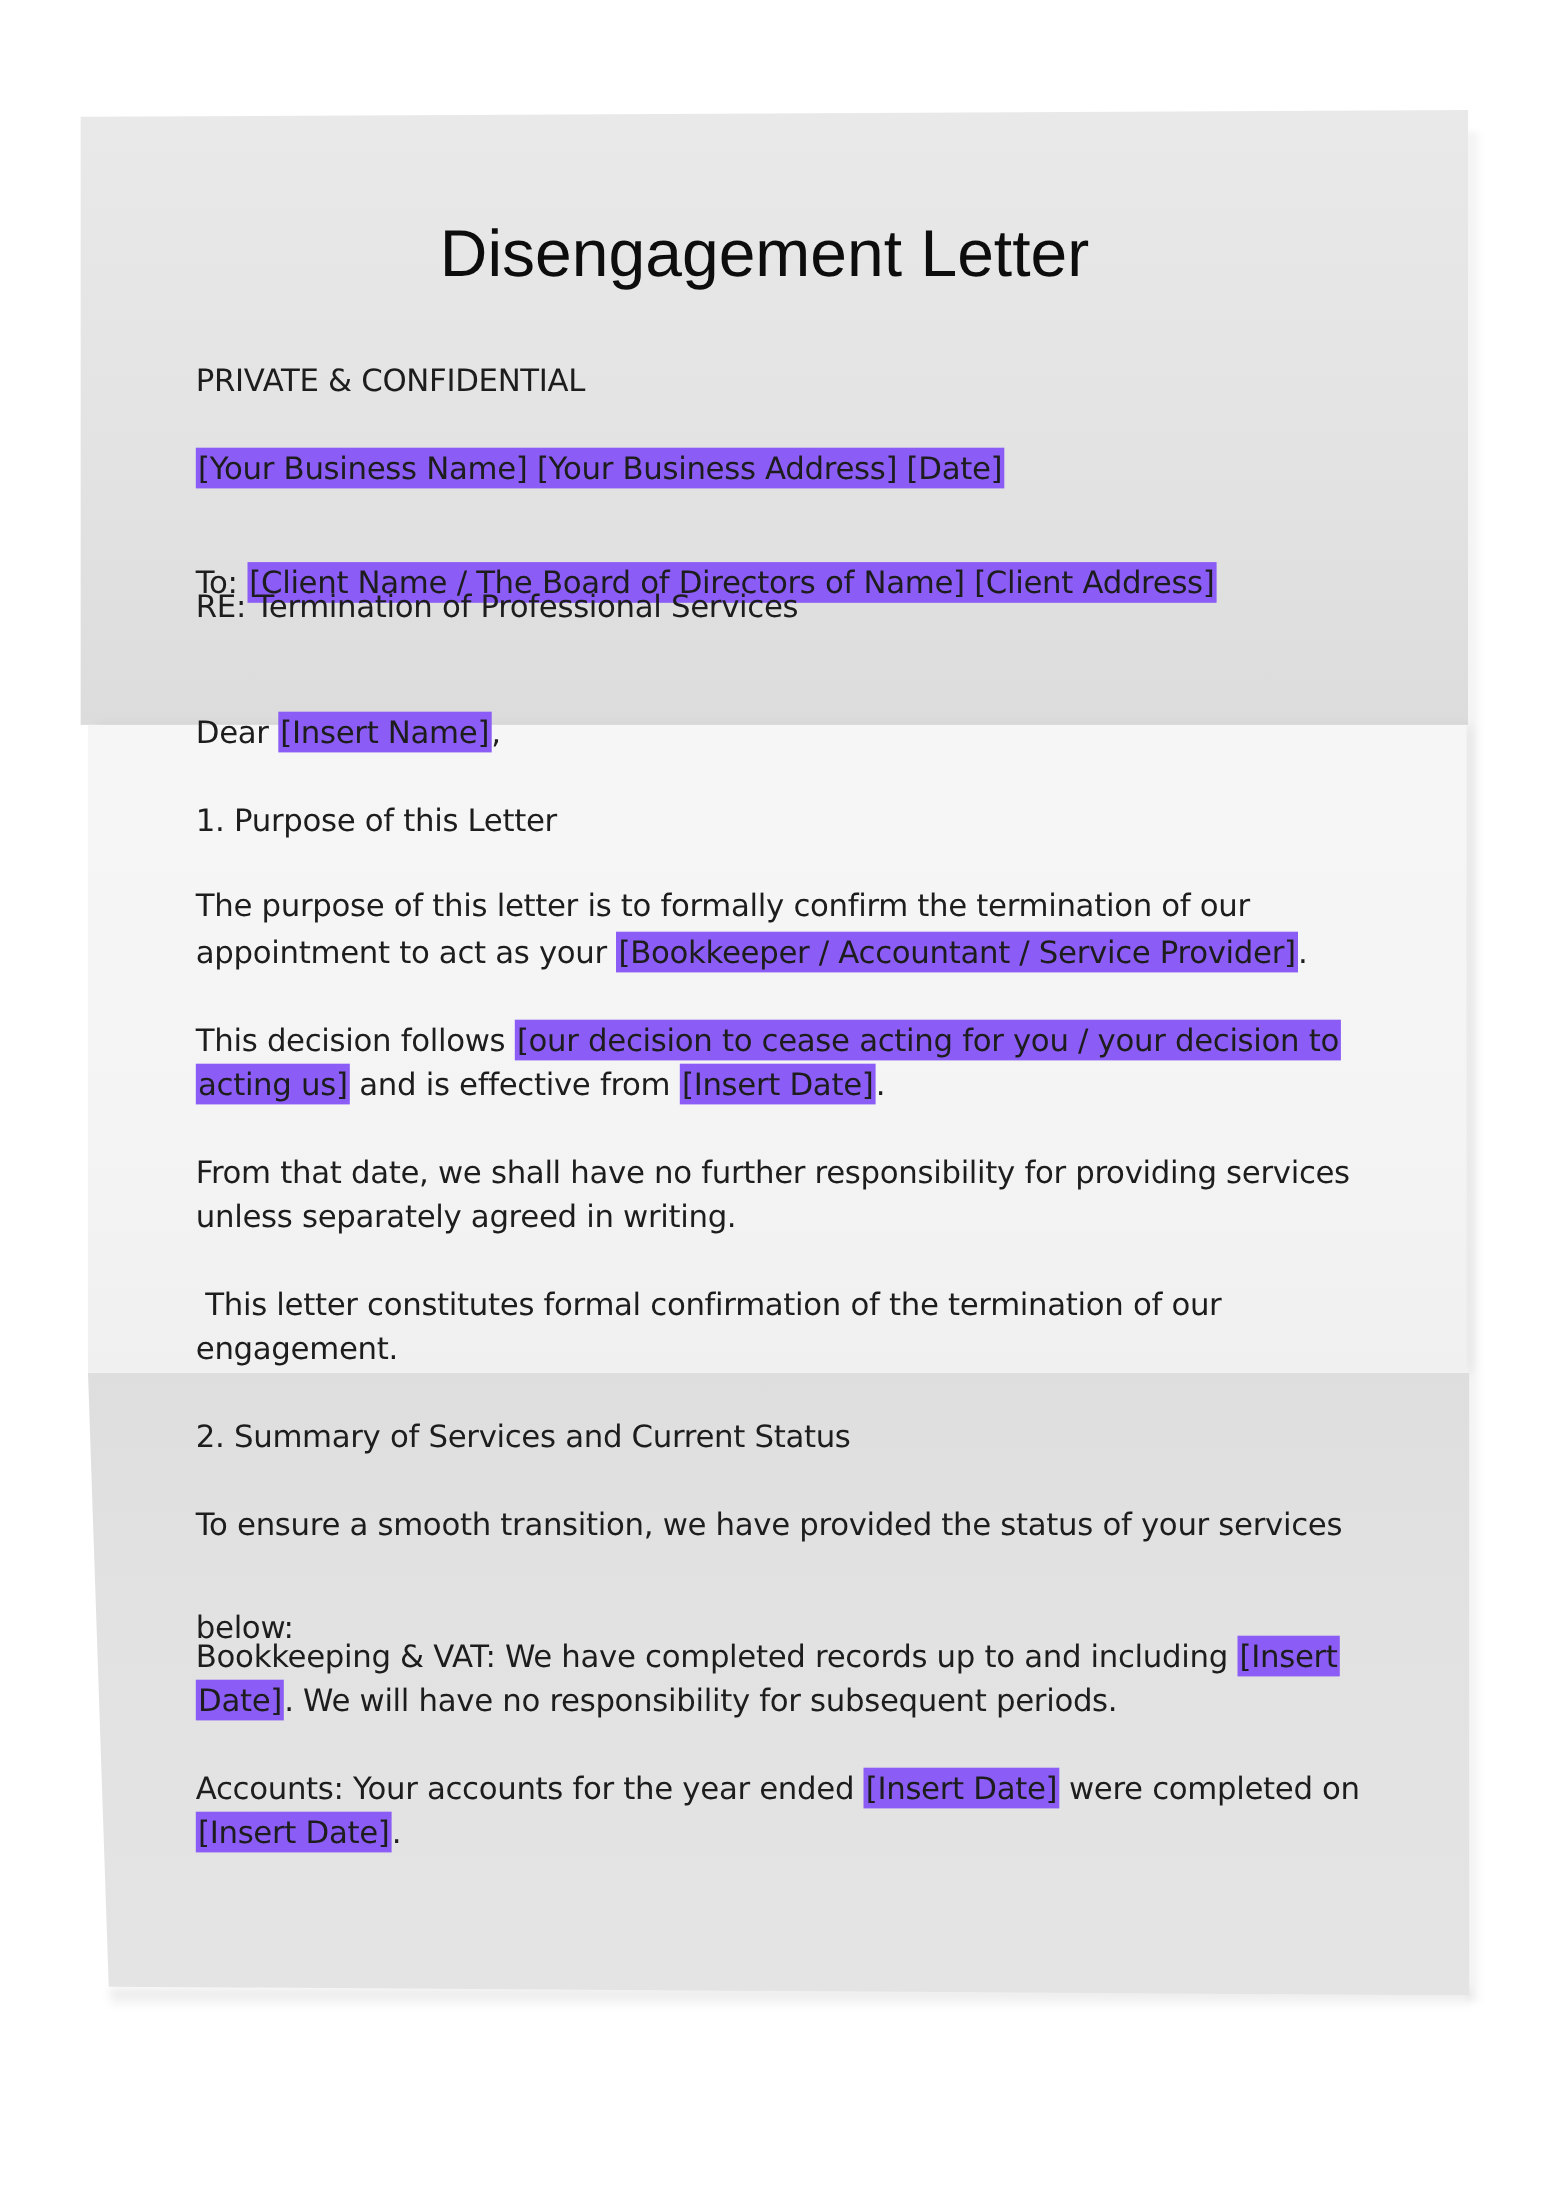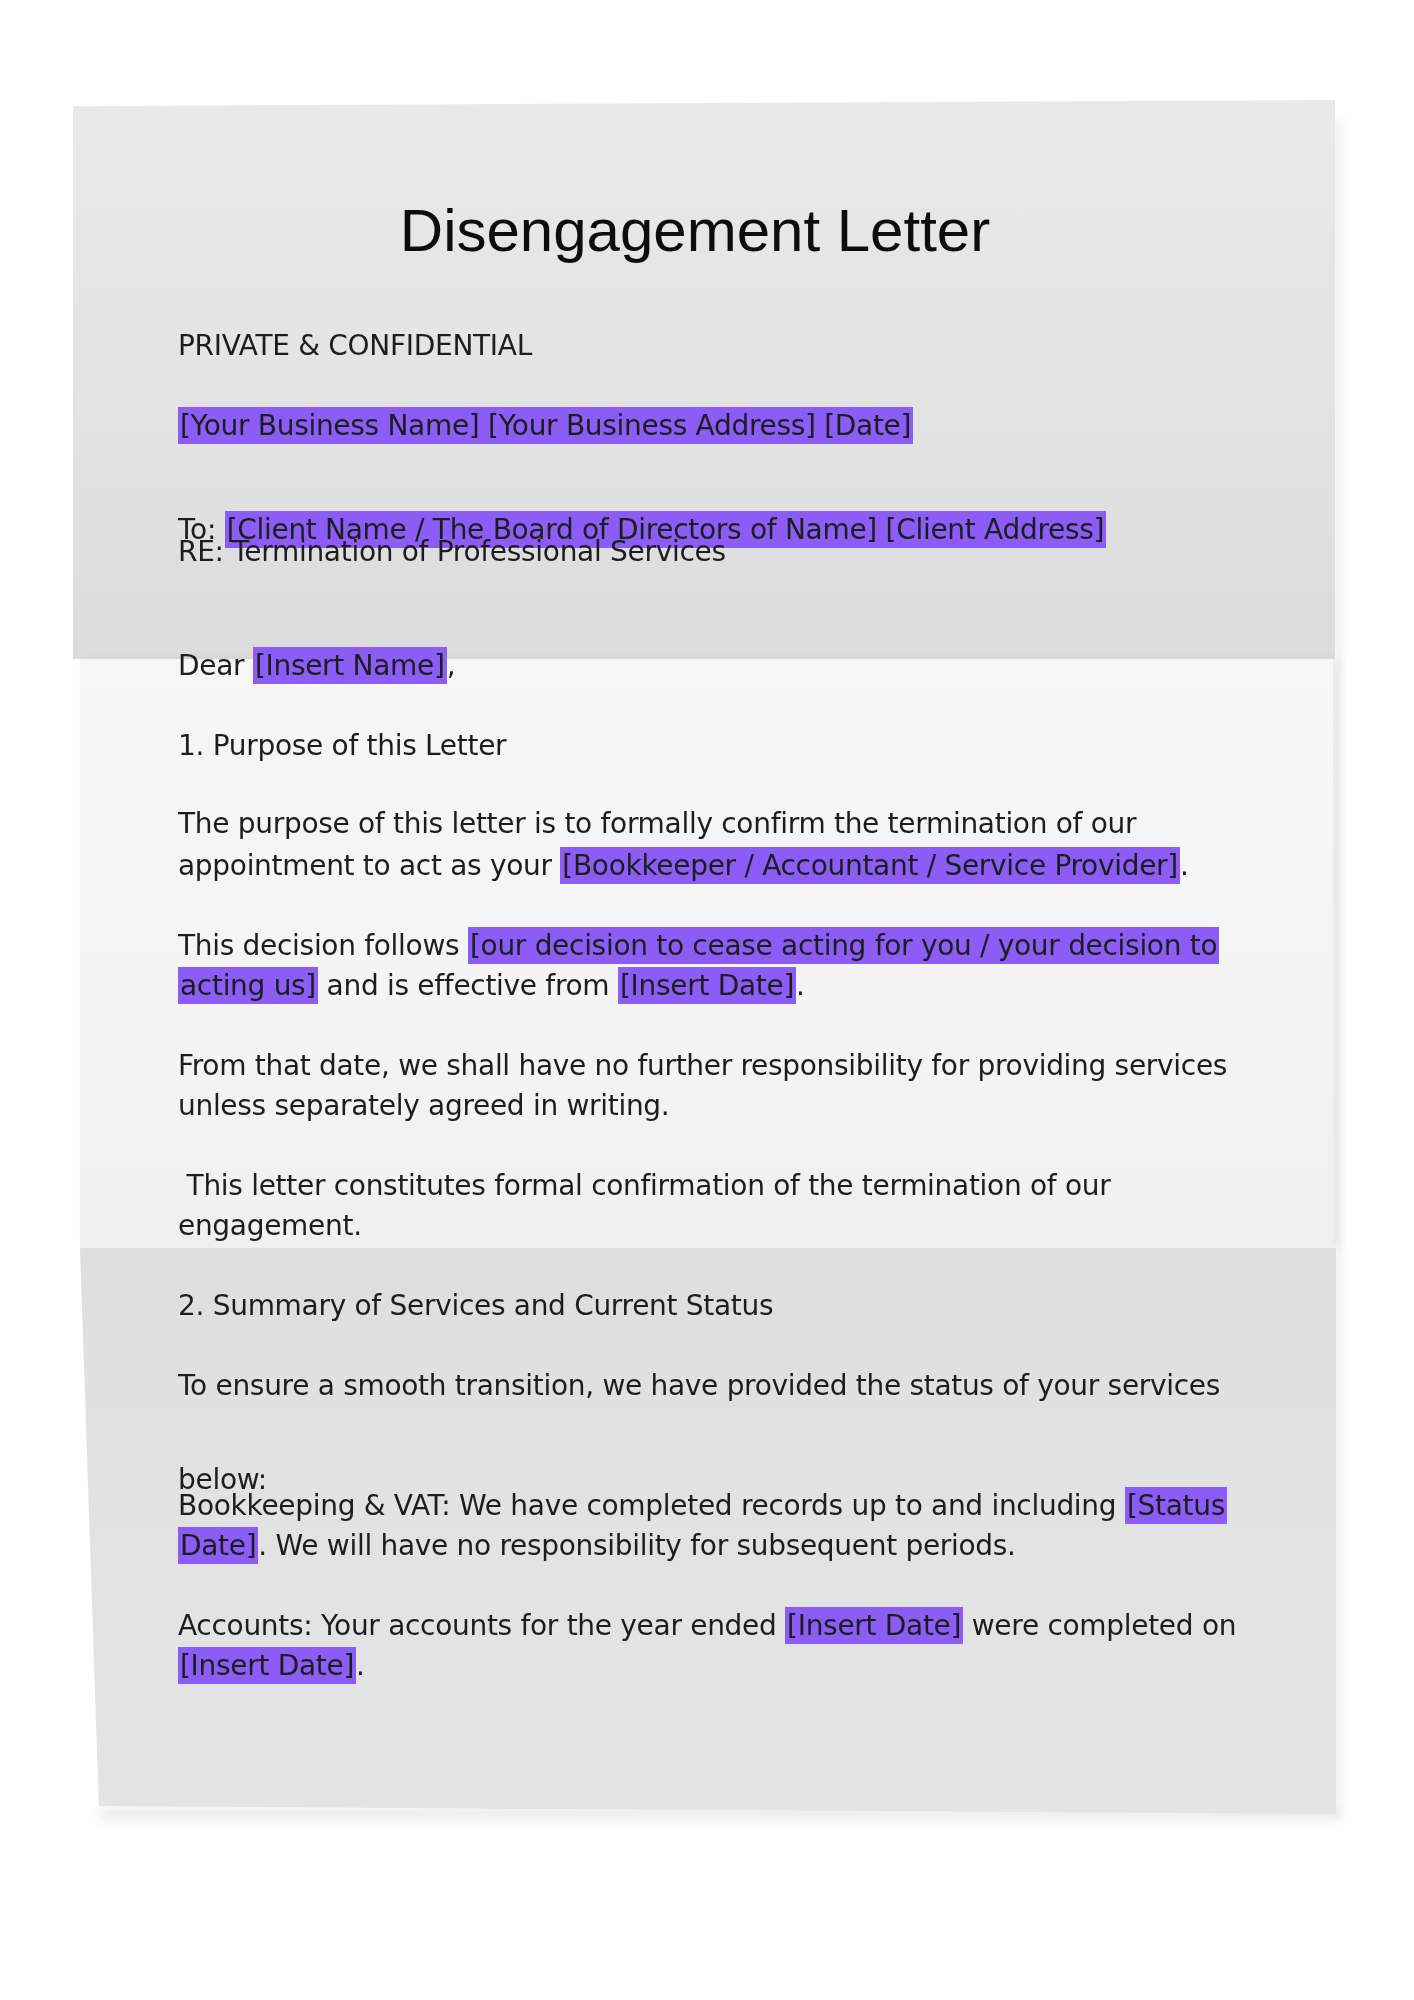--- a/index.html
+++ b/index.html
@@ -102,21 +102,21 @@
 <div class="line" style="top:1166px;white-space:pre;"> This letter constitutes formal confirmation of the termination of our</div>
 <div class="line" style="top:1206px;">engagement.</div>
 
 <div class="line" style="top:1286px;">2. Summary of Services and Current Status</div>
 
 <div class="line" style="top:1366px;">To ensure a smooth transition, we have provided the status of your services</div>
 <div class="line" style="top:1460px;">below:</div>
 
 <div class="line" style="top:1486px;">
   <span>Bookkeeping &amp; VAT: We have completed records up to and including</span>
-  <span class="hl">[Status</span>
+  <span class="hl">[Insert</span>
 </div>
 <div class="line" style="top:1526px;">
   <span class="hl">Date]</span><span>. We will have no responsibility for subsequent periods.</span>
 </div>
 
 <div class="line" style="top:1606px;">
   <span>Accounts: Your accounts for the year ended</span>
   <span class="hl">[Insert Date]</span>
   <span>were completed on</span>
 </div>

